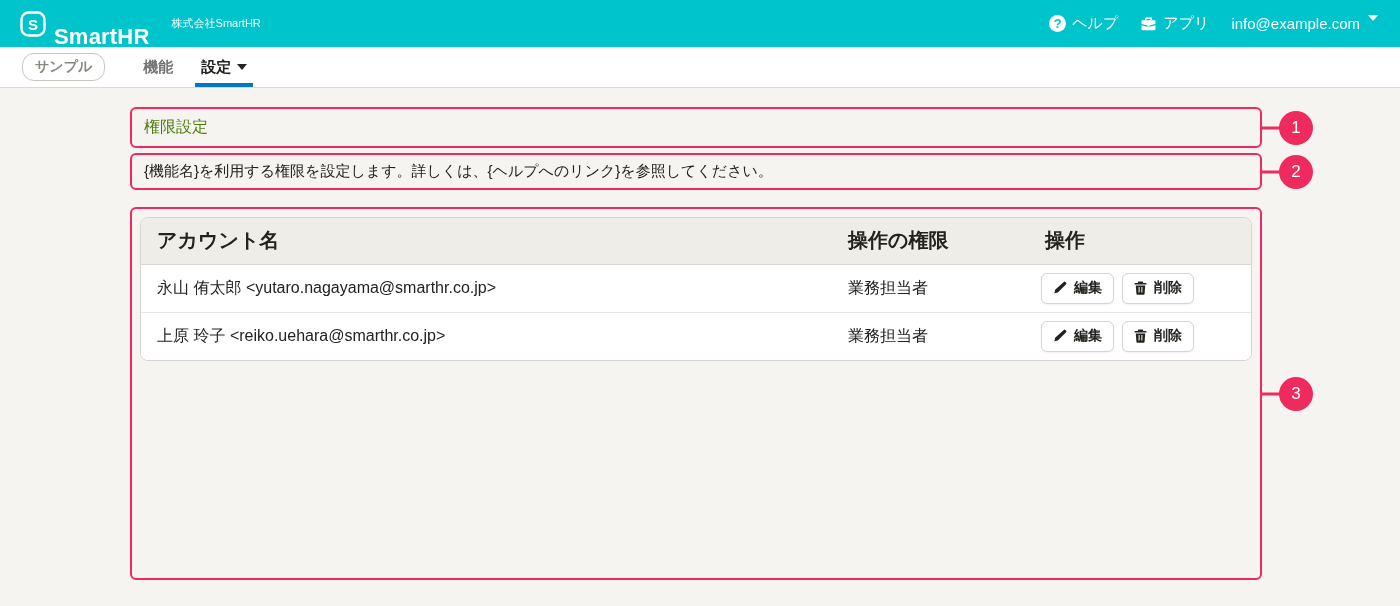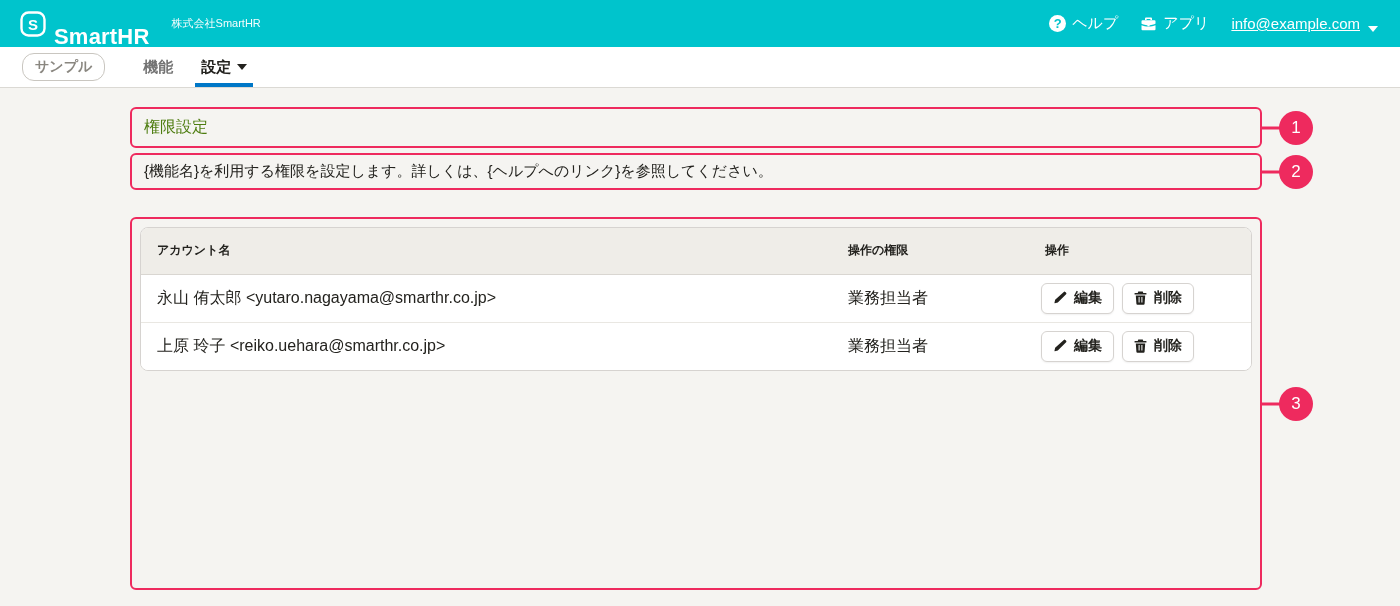--- a/index.html
+++ b/index.html
@@ -25,21 +25,21 @@
   .logo-text { font-size: 22px; font-weight: bold; letter-spacing: 0.2px; margin-top: 26px; }
   .company-name { margin-left: 22px; font-size: 11px; color: rgba(255,255,255,0.96); }
   .header-right { margin-left: auto; display: flex; align-items: center; gap: 22px; font-size: 15px; }
   .header-link { display: flex; align-items: center; gap: 6px; cursor: pointer; }
   .q-icon {
     width: 17px; height: 17px; border-radius: 50%;
     background: #fff; color: #00C4CC;
     font-size: 13px; font-weight: bold;
     display: inline-flex; align-items: center; justify-content: center;
   }
-  .account-menu { display: flex; align-items: flex-end; gap: 8px; cursor: pointer; text-decoration: underline; }
+  .account-menu { display: flex; align-items: flex-start; gap: 8px; cursor: pointer; }
   .caret-down {
     width: 0; height: 0;
     border-left: 5px solid transparent;
     border-right: 5px solid transparent;
     border-top: 6px solid currentColor;
     display: inline-block;
   }
 
   
   .tab-bar {
@@ -101,21 +101,21 @@
     transform: translateY(-50%);
     width: 34px; height: 34px;
     border-radius: 50%;
     background: #EE2A5E;
     color: #fff;
     font-size: 17px;
     display: flex; align-items: center; justify-content: center;
   }
   .box-title { height: 41px; display: flex; align-items: center; padding: 0 12px; margin-bottom: 5px; }
   .page-title { font-size: 16px; font-weight: normal; color: #4d7c0f; }
-  .box-desc { height: 37px; display: flex; align-items: center; padding: 0 12px; margin-bottom: 27px; }
+  .box-desc { height: 37px; display: flex; align-items: center; padding: 0 12px; margin-bottom: 17px; }
   .page-desc { font-size: 15px; color: #23221E; }
 
   .box-section { height: 373px; padding: 8px 8px 0 8px; }
   .section-header {
     height: 56px;
     display: flex; align-items: center; justify-content: space-between;
     padding: 0 4px 0 11px;
   }
   .section-heading { font-size: 18px; font-weight: normal; }
   .btn {
@@ -137,21 +137,21 @@
     background: #fff;
     border: 1px solid #D6D3D0;
     border-radius: 8px;
     overflow: hidden;
   }
   table { width: 100%; border-collapse: collapse; }
   thead th {
     background: #EFEDE8;
     height: 46px;
     text-align: left;
-    font-size: 12px;
+    font-size: 20px;
     font-weight: bold;
     padding: 0 16px;
     border-bottom: 1px solid #D9D6D1;
   }
   tbody td {
     height: 47px;
     padding: 0 16px;
     font-size: 16px;
     border-bottom: 1px solid #E9E7E2;
     background: #fff;

